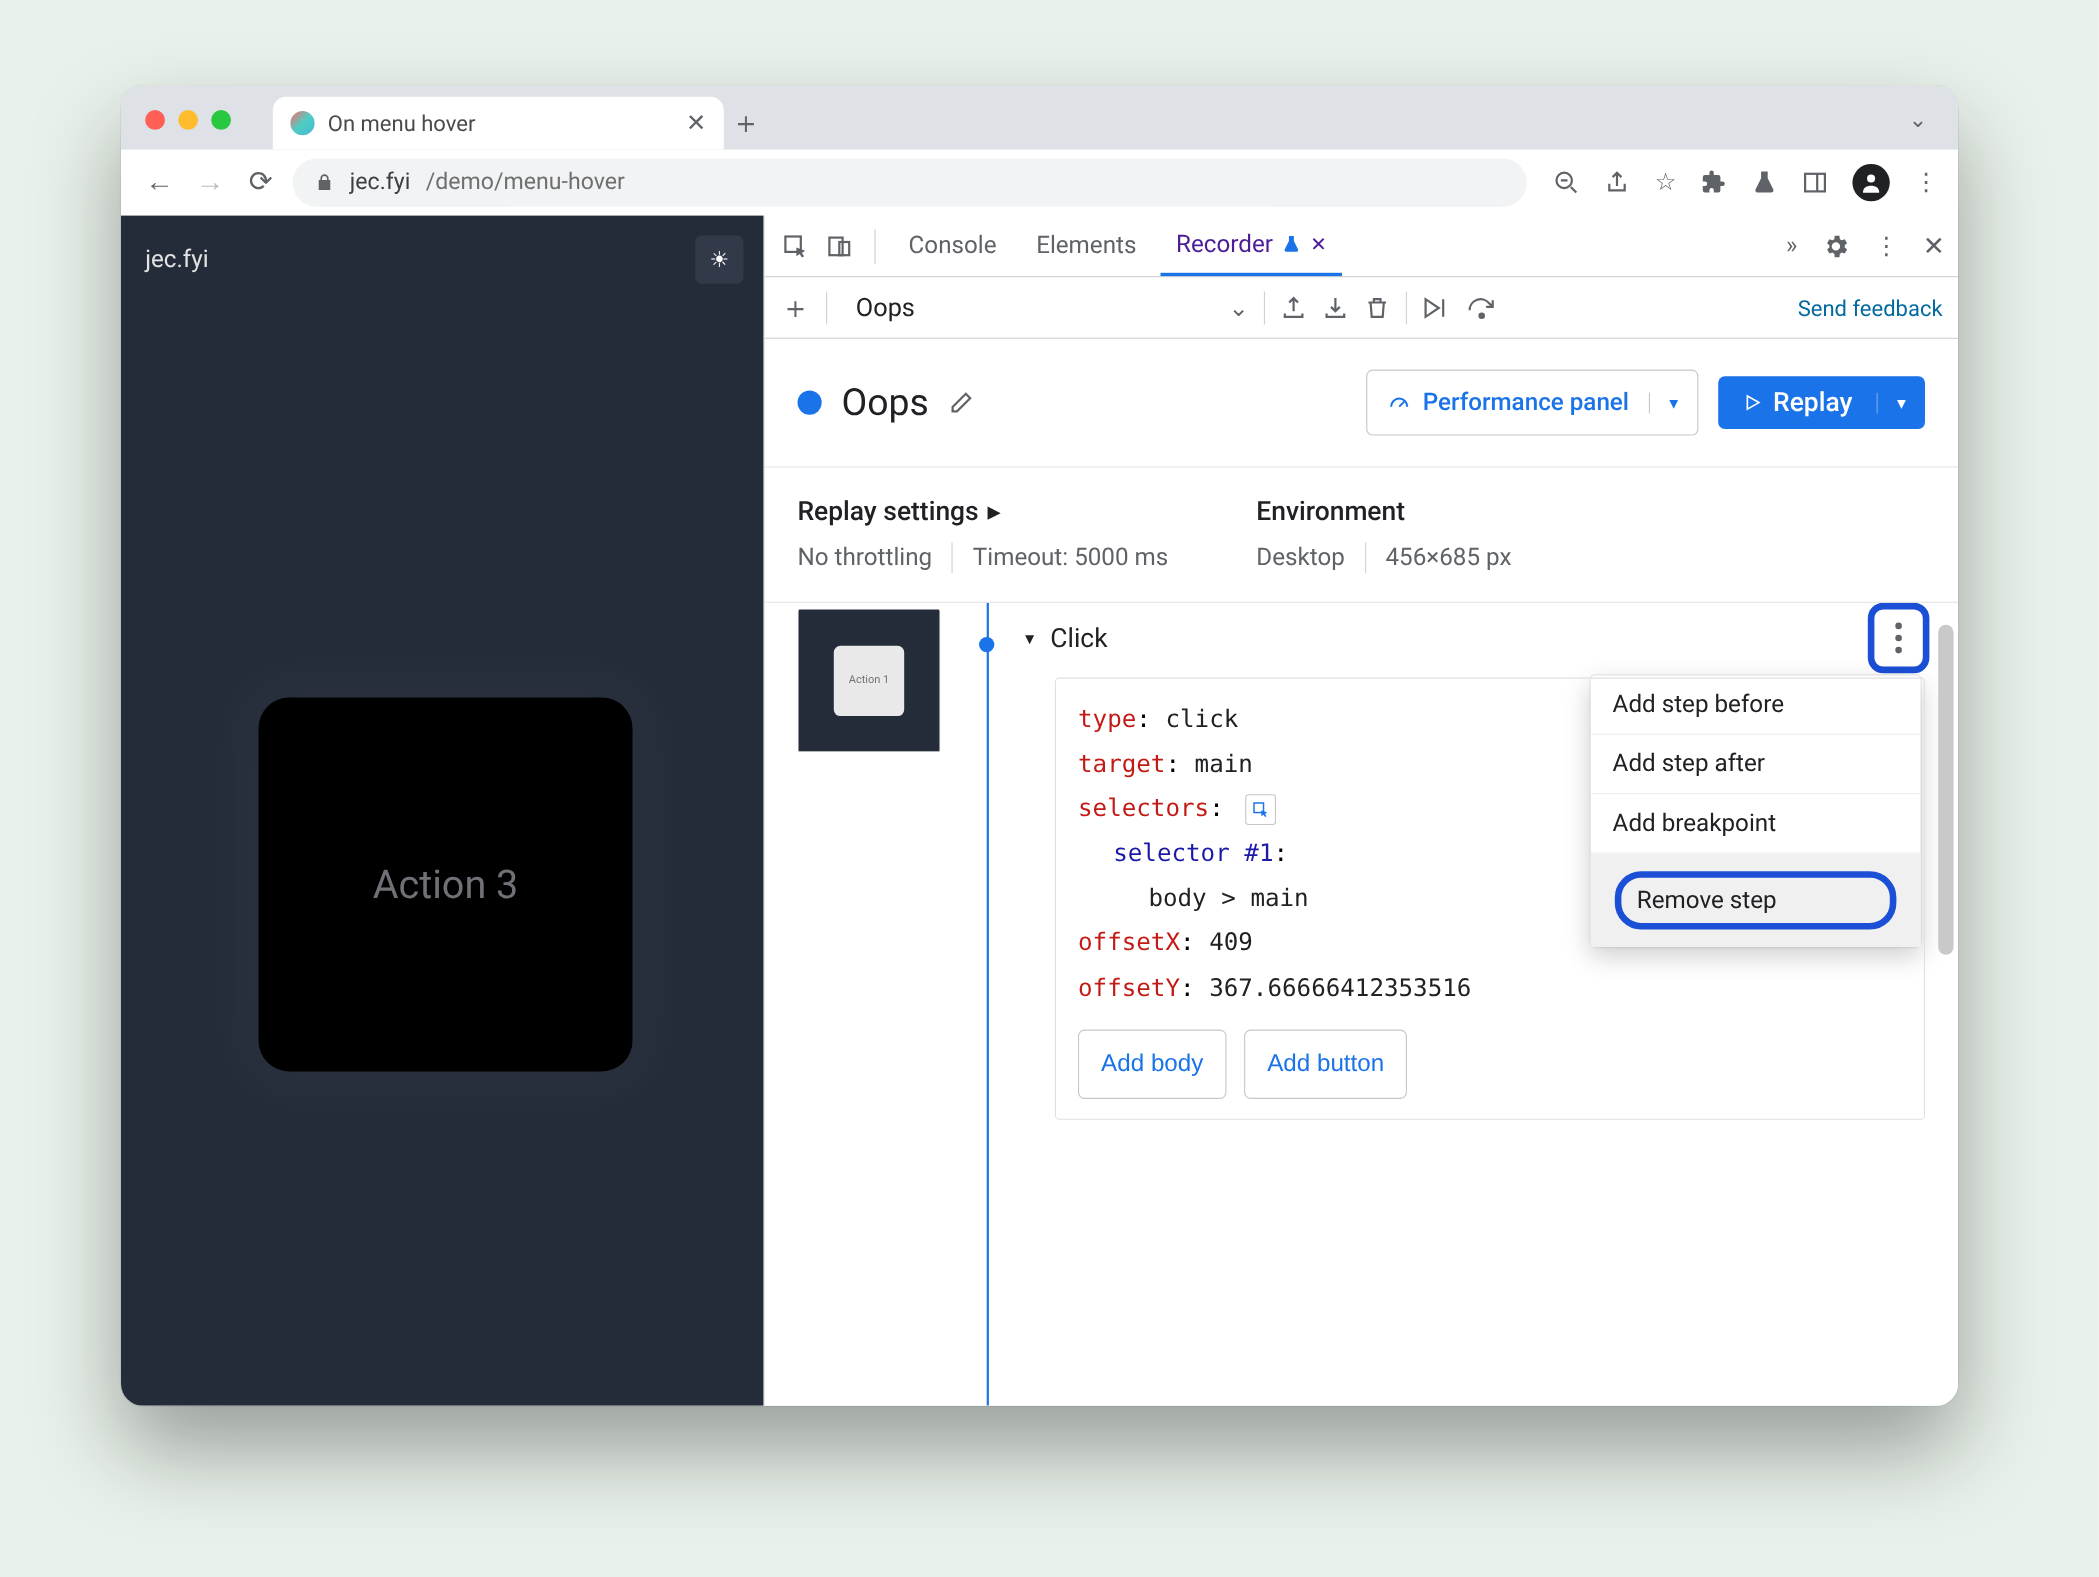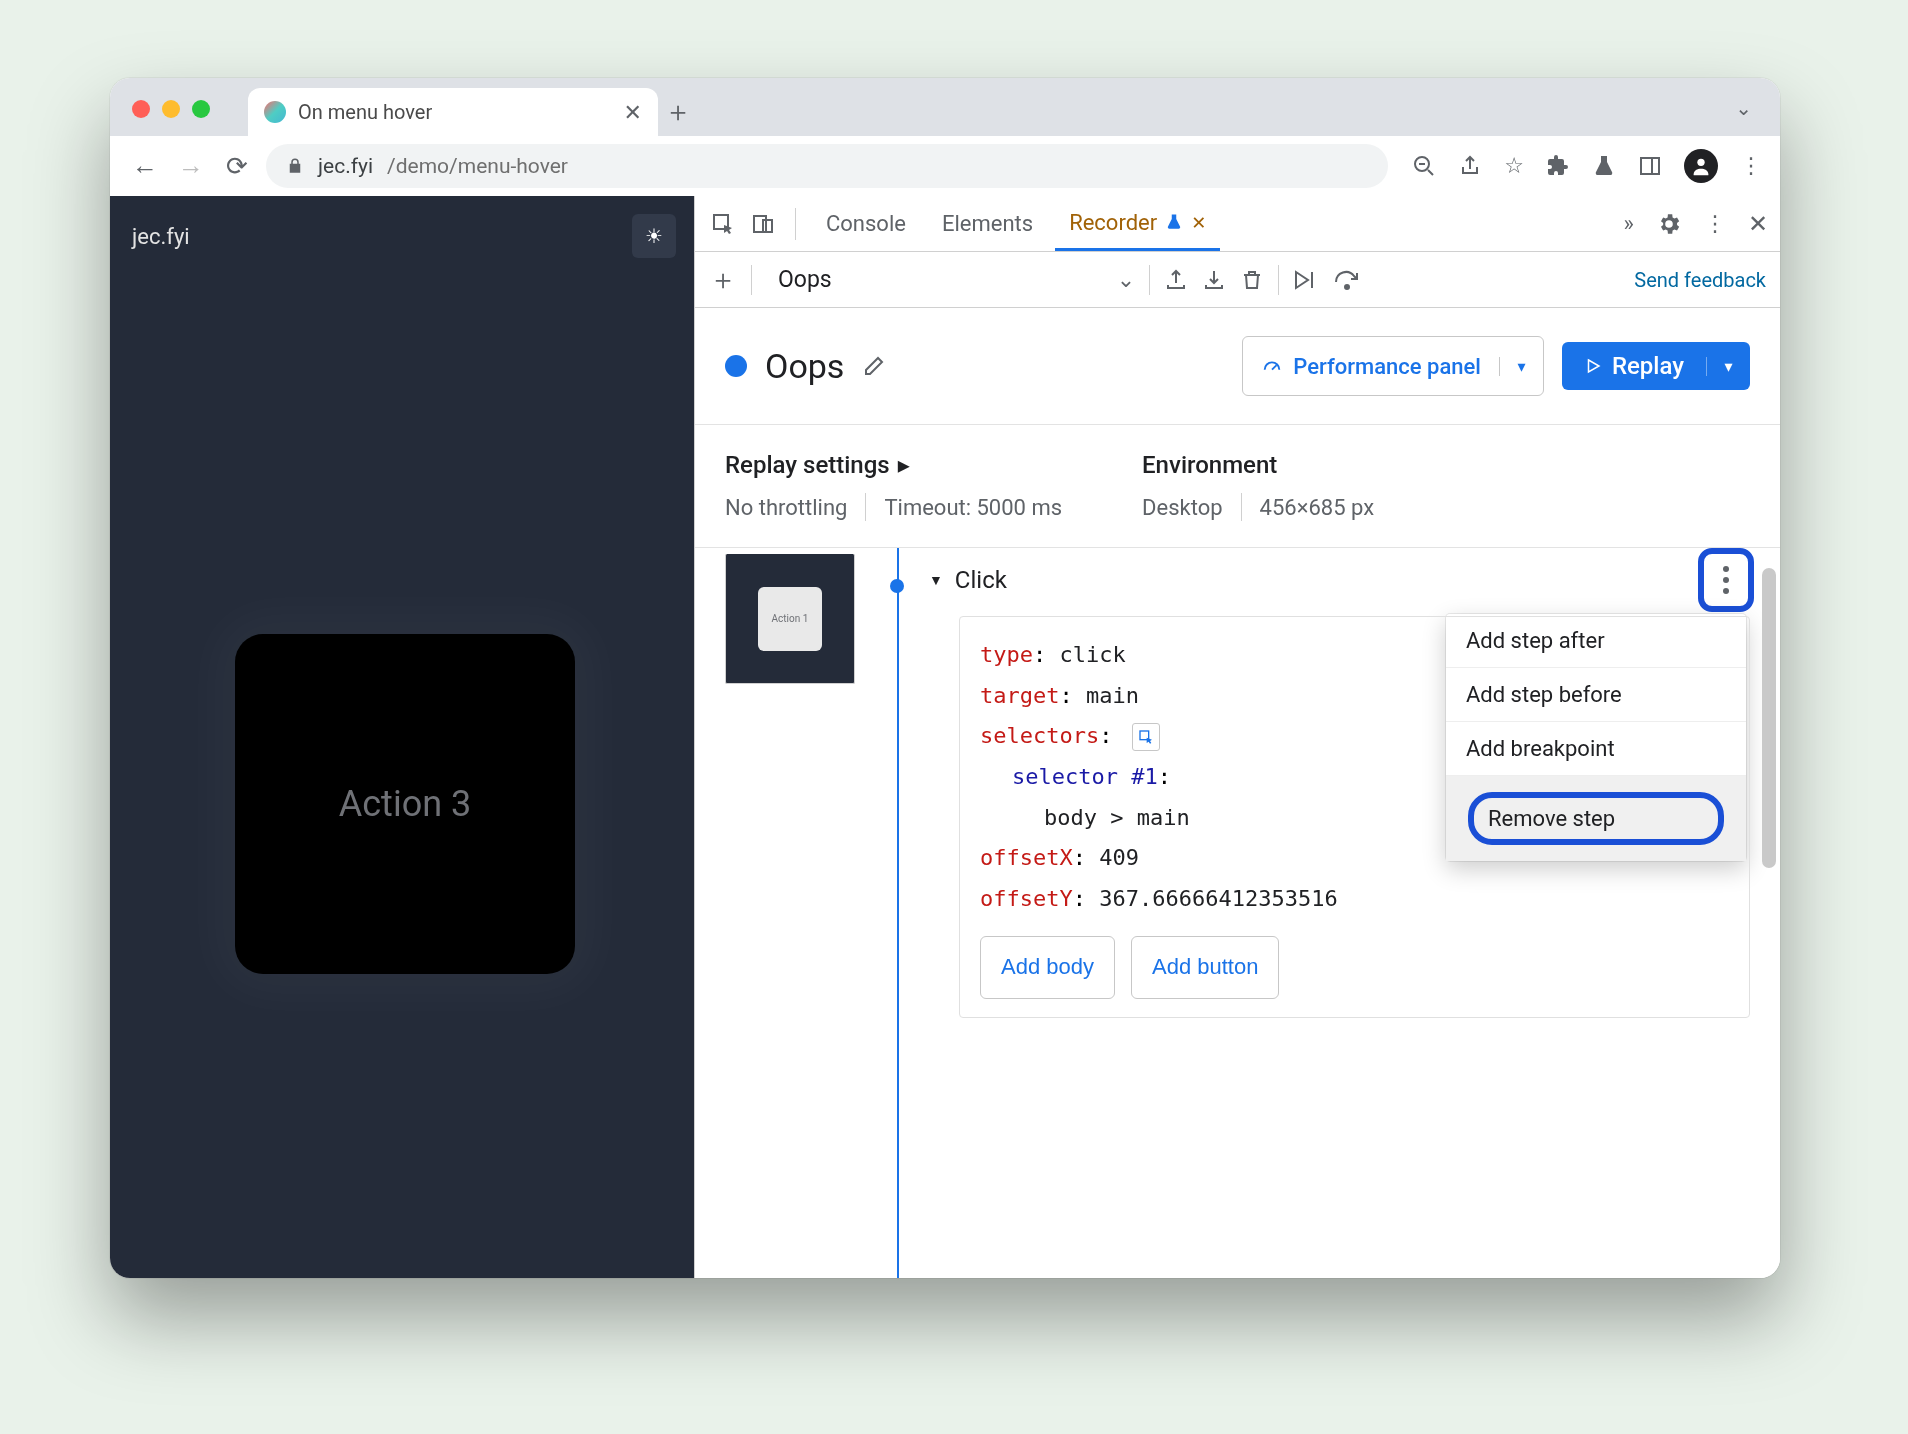--- a/index.html
+++ b/index.html
@@ -84,21 +84,21 @@
 
 .devtools{flex:1;display:flex;flex-direction:column;border-left:1px solid #d0d0d0;min-width:0;background:#fff}
 
 .dt-tabbar{
   height:56px;border-bottom:1px solid #d0d0d0;
   display:flex;align-items:center;padding:0 12px;gap:8px;font-size:22px;color:#5f6368;
 }
 .dt-tabbar .ico{width:32px;display:flex;justify-content:center}
 .dt-sep{width:1px;height:32px;background:#d0d0d0;margin:0 8px}
 .dt-tab{padding:0 14px;height:100%;display:flex;align-items:center;gap:8px;cursor:pointer}
-.dt-tab.active{color:#a16207;border-bottom:3px solid#1a73e8}
+.dt-tab.active{color:#4c1d95;border-bottom:3px solid#1a73e8}
 .dt-right{margin-left:auto;display:flex;align-items:center;gap:22px;color:#5f6368}
 
 .dt-toolbar{
   height:56px;border-bottom:1px solid #d0d0d0;
   display:flex;align-items:center;padding:0 14px;gap:14px;color:#5f6368;font-size:22px;
 }
 .rec-name{font-size:23px;color:#202124;padding:0 12px}
 .tb-sep{width:1px;height:30px;background:#d0d0d0}
 .feedback{margin-left:auto;font-size:20px;color:#0369a1}
 
@@ -422,22 +422,22 @@
 
           <div class="kebab-ring">
             <div class="kebab-dots">
                 <span></span>
                 <span></span>
                 <span></span>
               </div>
           </div>
 
           <div class="ctx">
+            <div class="ctx-item"><span>Add step before</span></div>
             <div class="ctx-item"><span>Add step after</span></div>
-            <div class="ctx-item"><span>Add step before</span></div>
             <div class="ctx-item"><span>Add breakpoint</span></div>
             <div class="ctx-item hl">
                 <div class="ctx-hl-ring"><span>Remove step</span></div>
               </div>
           </div>
 
           <div class="step-details">
             <div><span class="k">type</span>: <span class="v">click</span></div>
             <div><span class="k">target</span>: <span class="v">main</span></div>
             <div><span class="k">selectors</span>: <span class="sel-ico">

